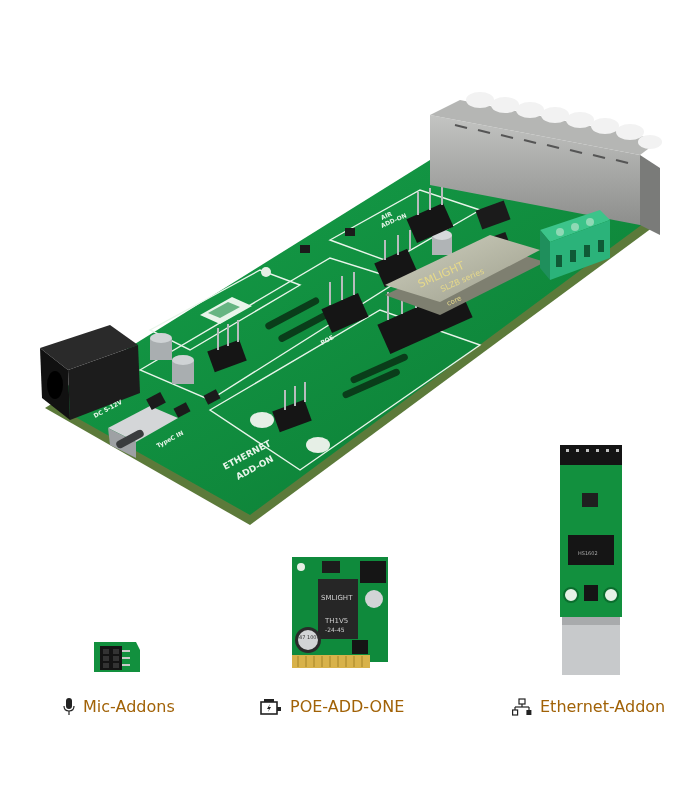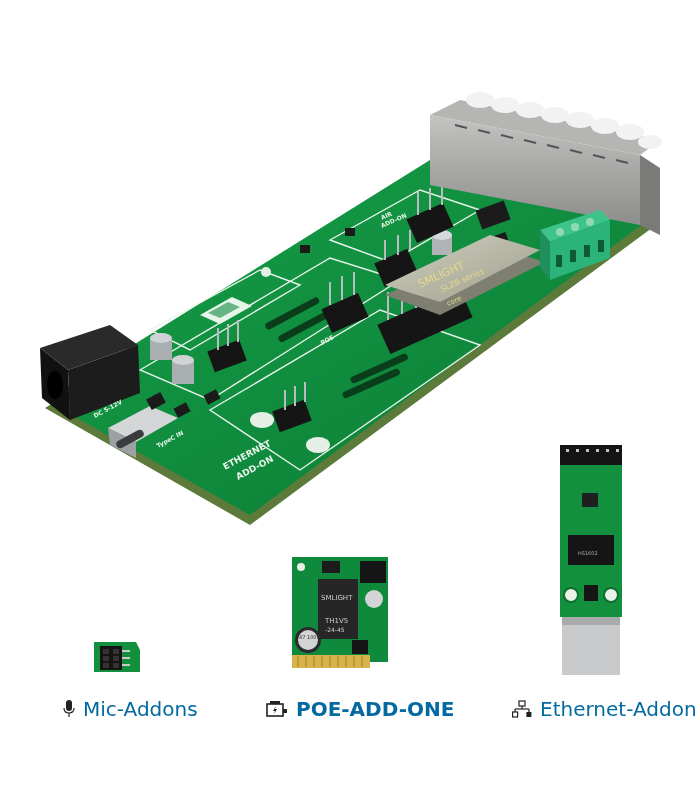--- a/index.html
+++ b/index.html
@@ -5,21 +5,21 @@
     html, body { margin: 0; padding: 0; }
     body {
       width: 700px; height: 800px; background: #ffffff; position: relative; overflow: hidden;
       font-family: "DejaVu Sans", sans-serif;
     }
     .abs { position: absolute; }
     
     .board-wrap { left: 0; top: 0; width: 700px; height: 540px; }
     .caption {
       position: absolute; top: 697px; display: flex; align-items: center; gap: 8px;
-      font-family: "DejaVu Sans", sans-serif; font-size: 20px; color: #0369a1; white-space: nowrap; justify-content: space-between;
+      font-family: "DejaVu Sans", sans-serif; font-size: 16px; color: #a16207; white-space: nowrap; justify-content: space-between;
     }
     .caption svg { display: block; }
   </style>
 </head>
 <body>
 
 <div class="abs board-wrap">
   <svg width="700" height="540" viewBox="0 0 700 540">
     <defs>
       <linearGradient id="pcbG" x1="0" y1="0" x2="1" y2="1">
@@ -265,21 +265,21 @@
 
 <div class="caption" style="left:63px;">
   <svg width="12" height="18" viewBox="0 0 12 18">
     <rect x="3" y="0" width="6" height="11" rx="3" fill="#222"></rect>
     <path d="M1 8 Q1 13 6 13 Q11 13 11 8" stroke="#222" stroke-width="1.2" fill="none"></path>
     <line x1="6" y1="13" x2="6" y2="17" stroke="#222" stroke-width="1.2"></line>
   </svg>
   <span>Mic-Addons</span>
 </div>
 
-<div class="caption" style="left:266px;font-weight:bold;">
+<div class="caption" style="left:260px;">
   <svg width="22" height="16" viewBox="0 0 22 16">
     <rect x="1" y="3" width="16" height="12" fill="none" stroke="#222" stroke-width="1.6"></rect>
     <rect x="4" y="0" width="10" height="3" fill="#222"></rect>
     <rect x="17" y="8" width="4" height="4" fill="#222"></rect>
     <path d="M10 5 L7 10 L9 10 L8 13 L11 8 L9 8 Z" fill="#222"></path>
   </svg>
   <span>POE-ADD-ONE</span>
 </div>
 
 <div class="caption" style="left:512px;">

